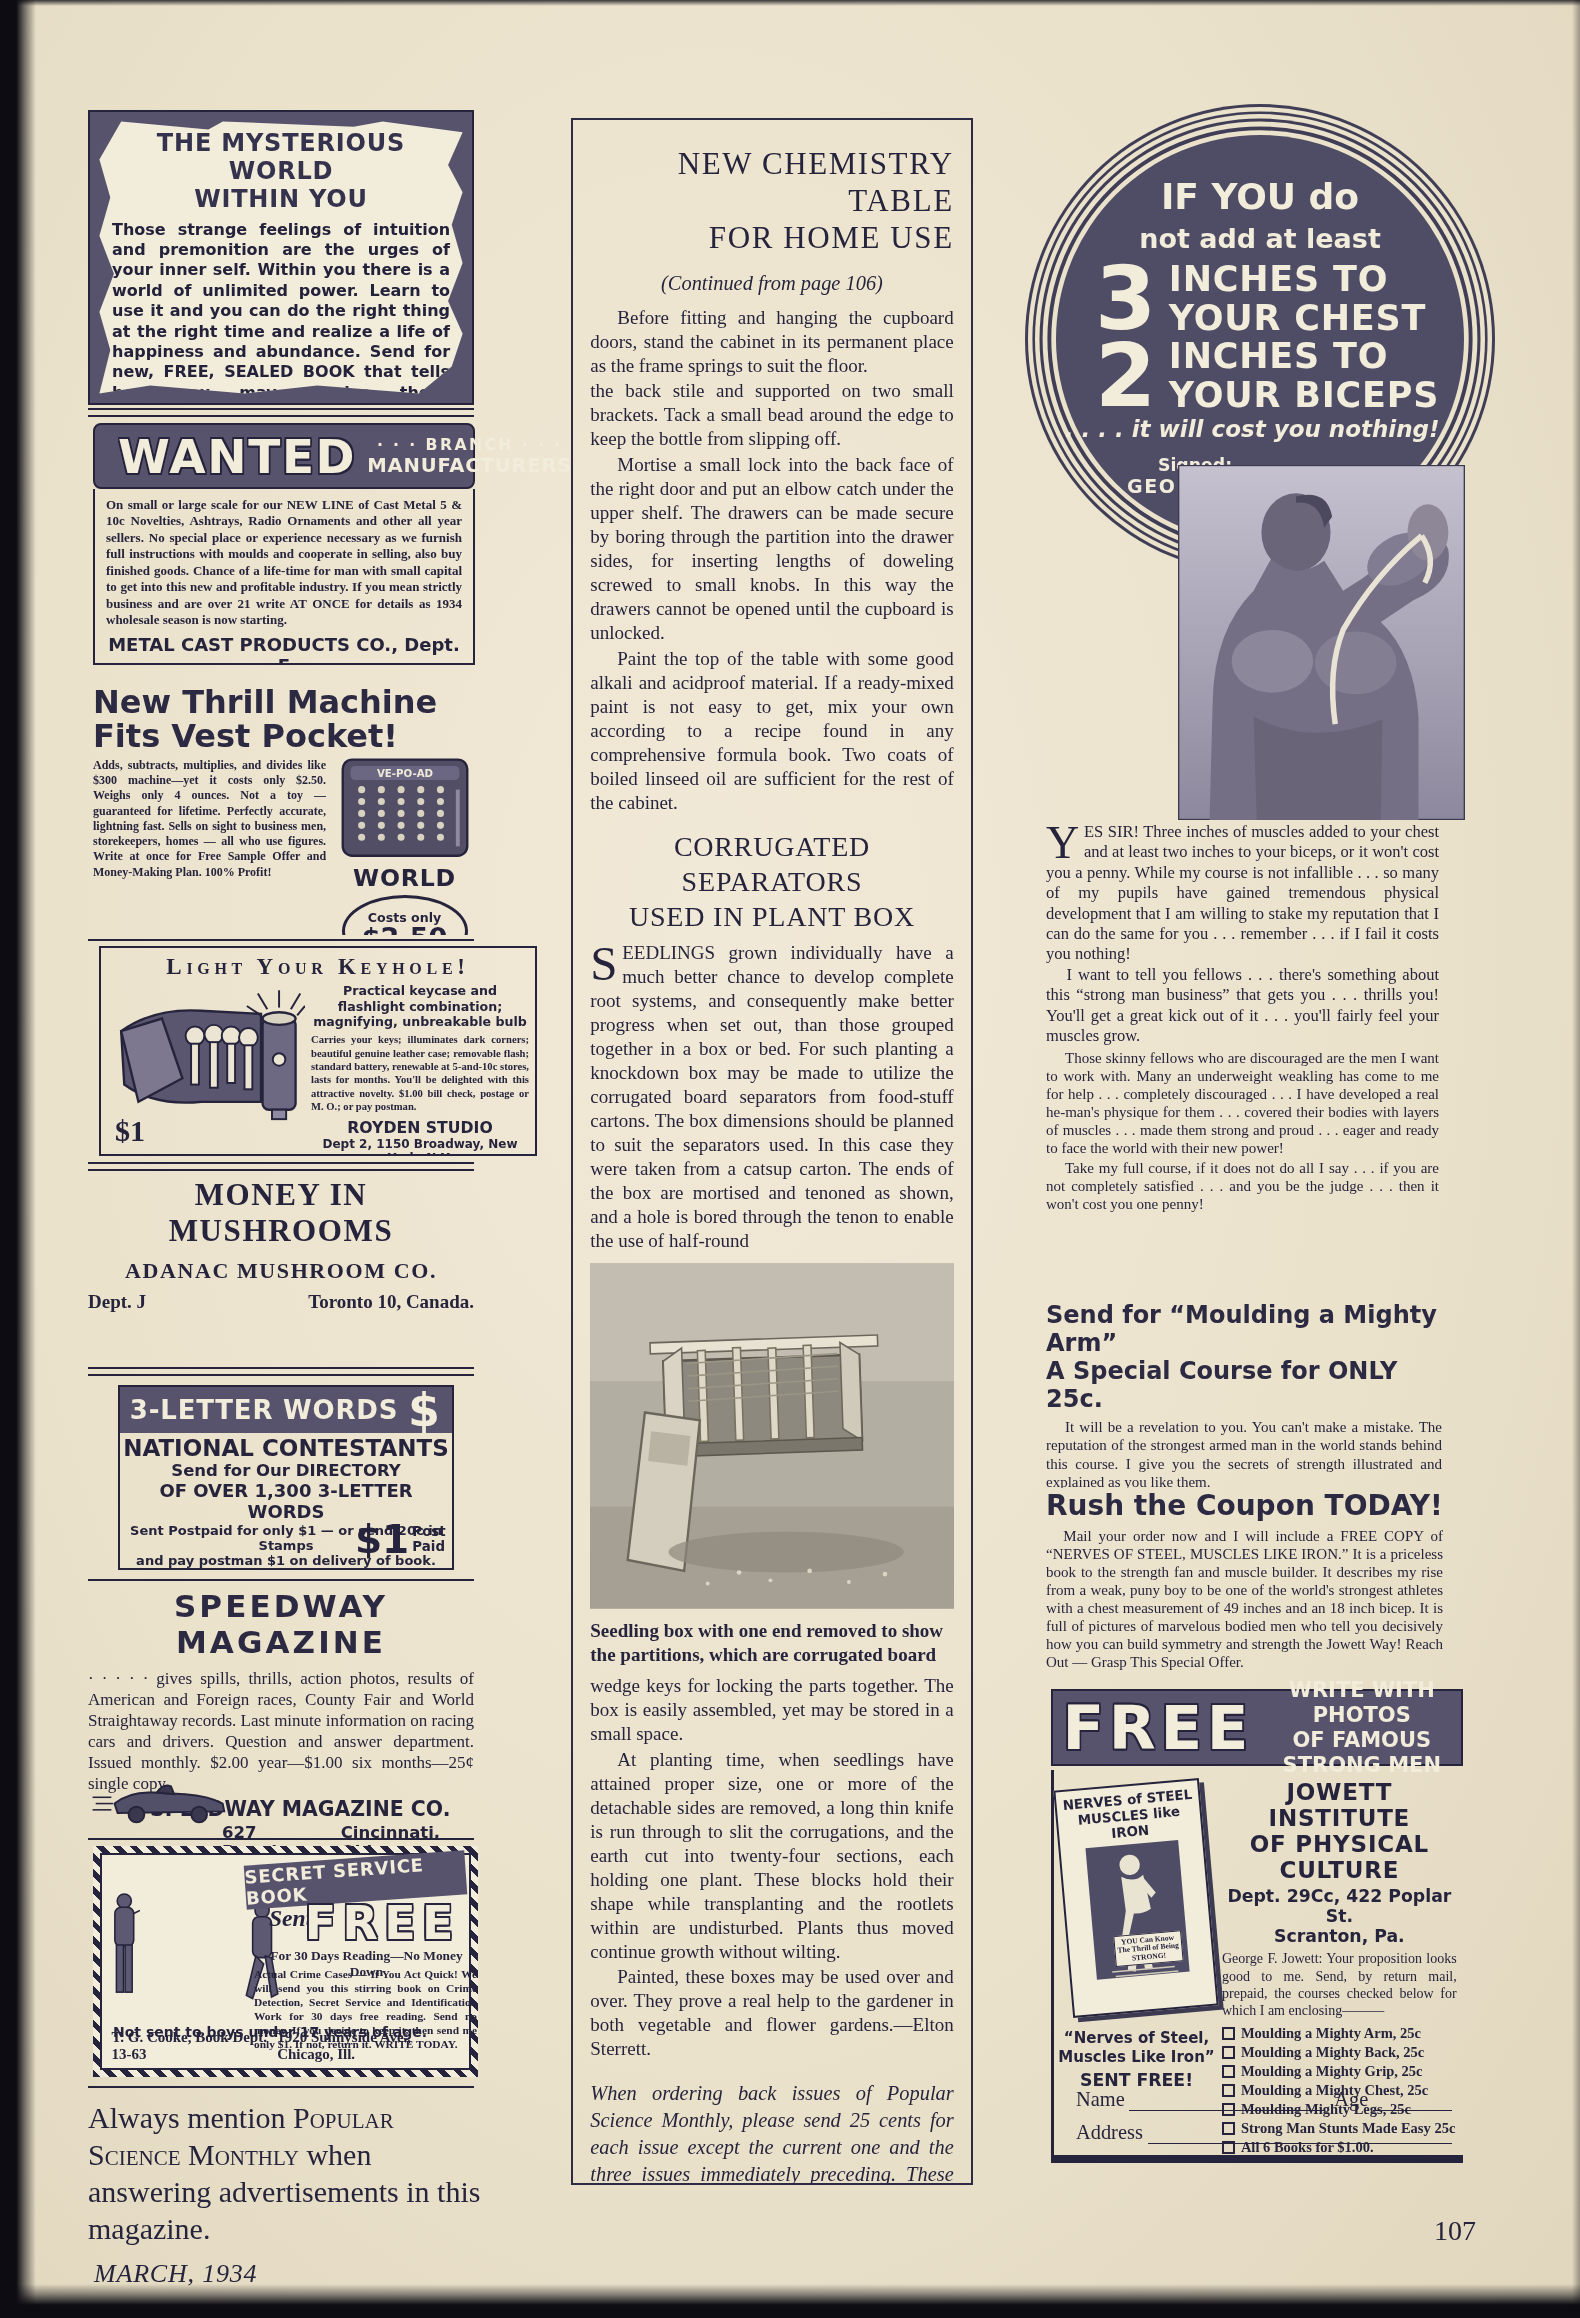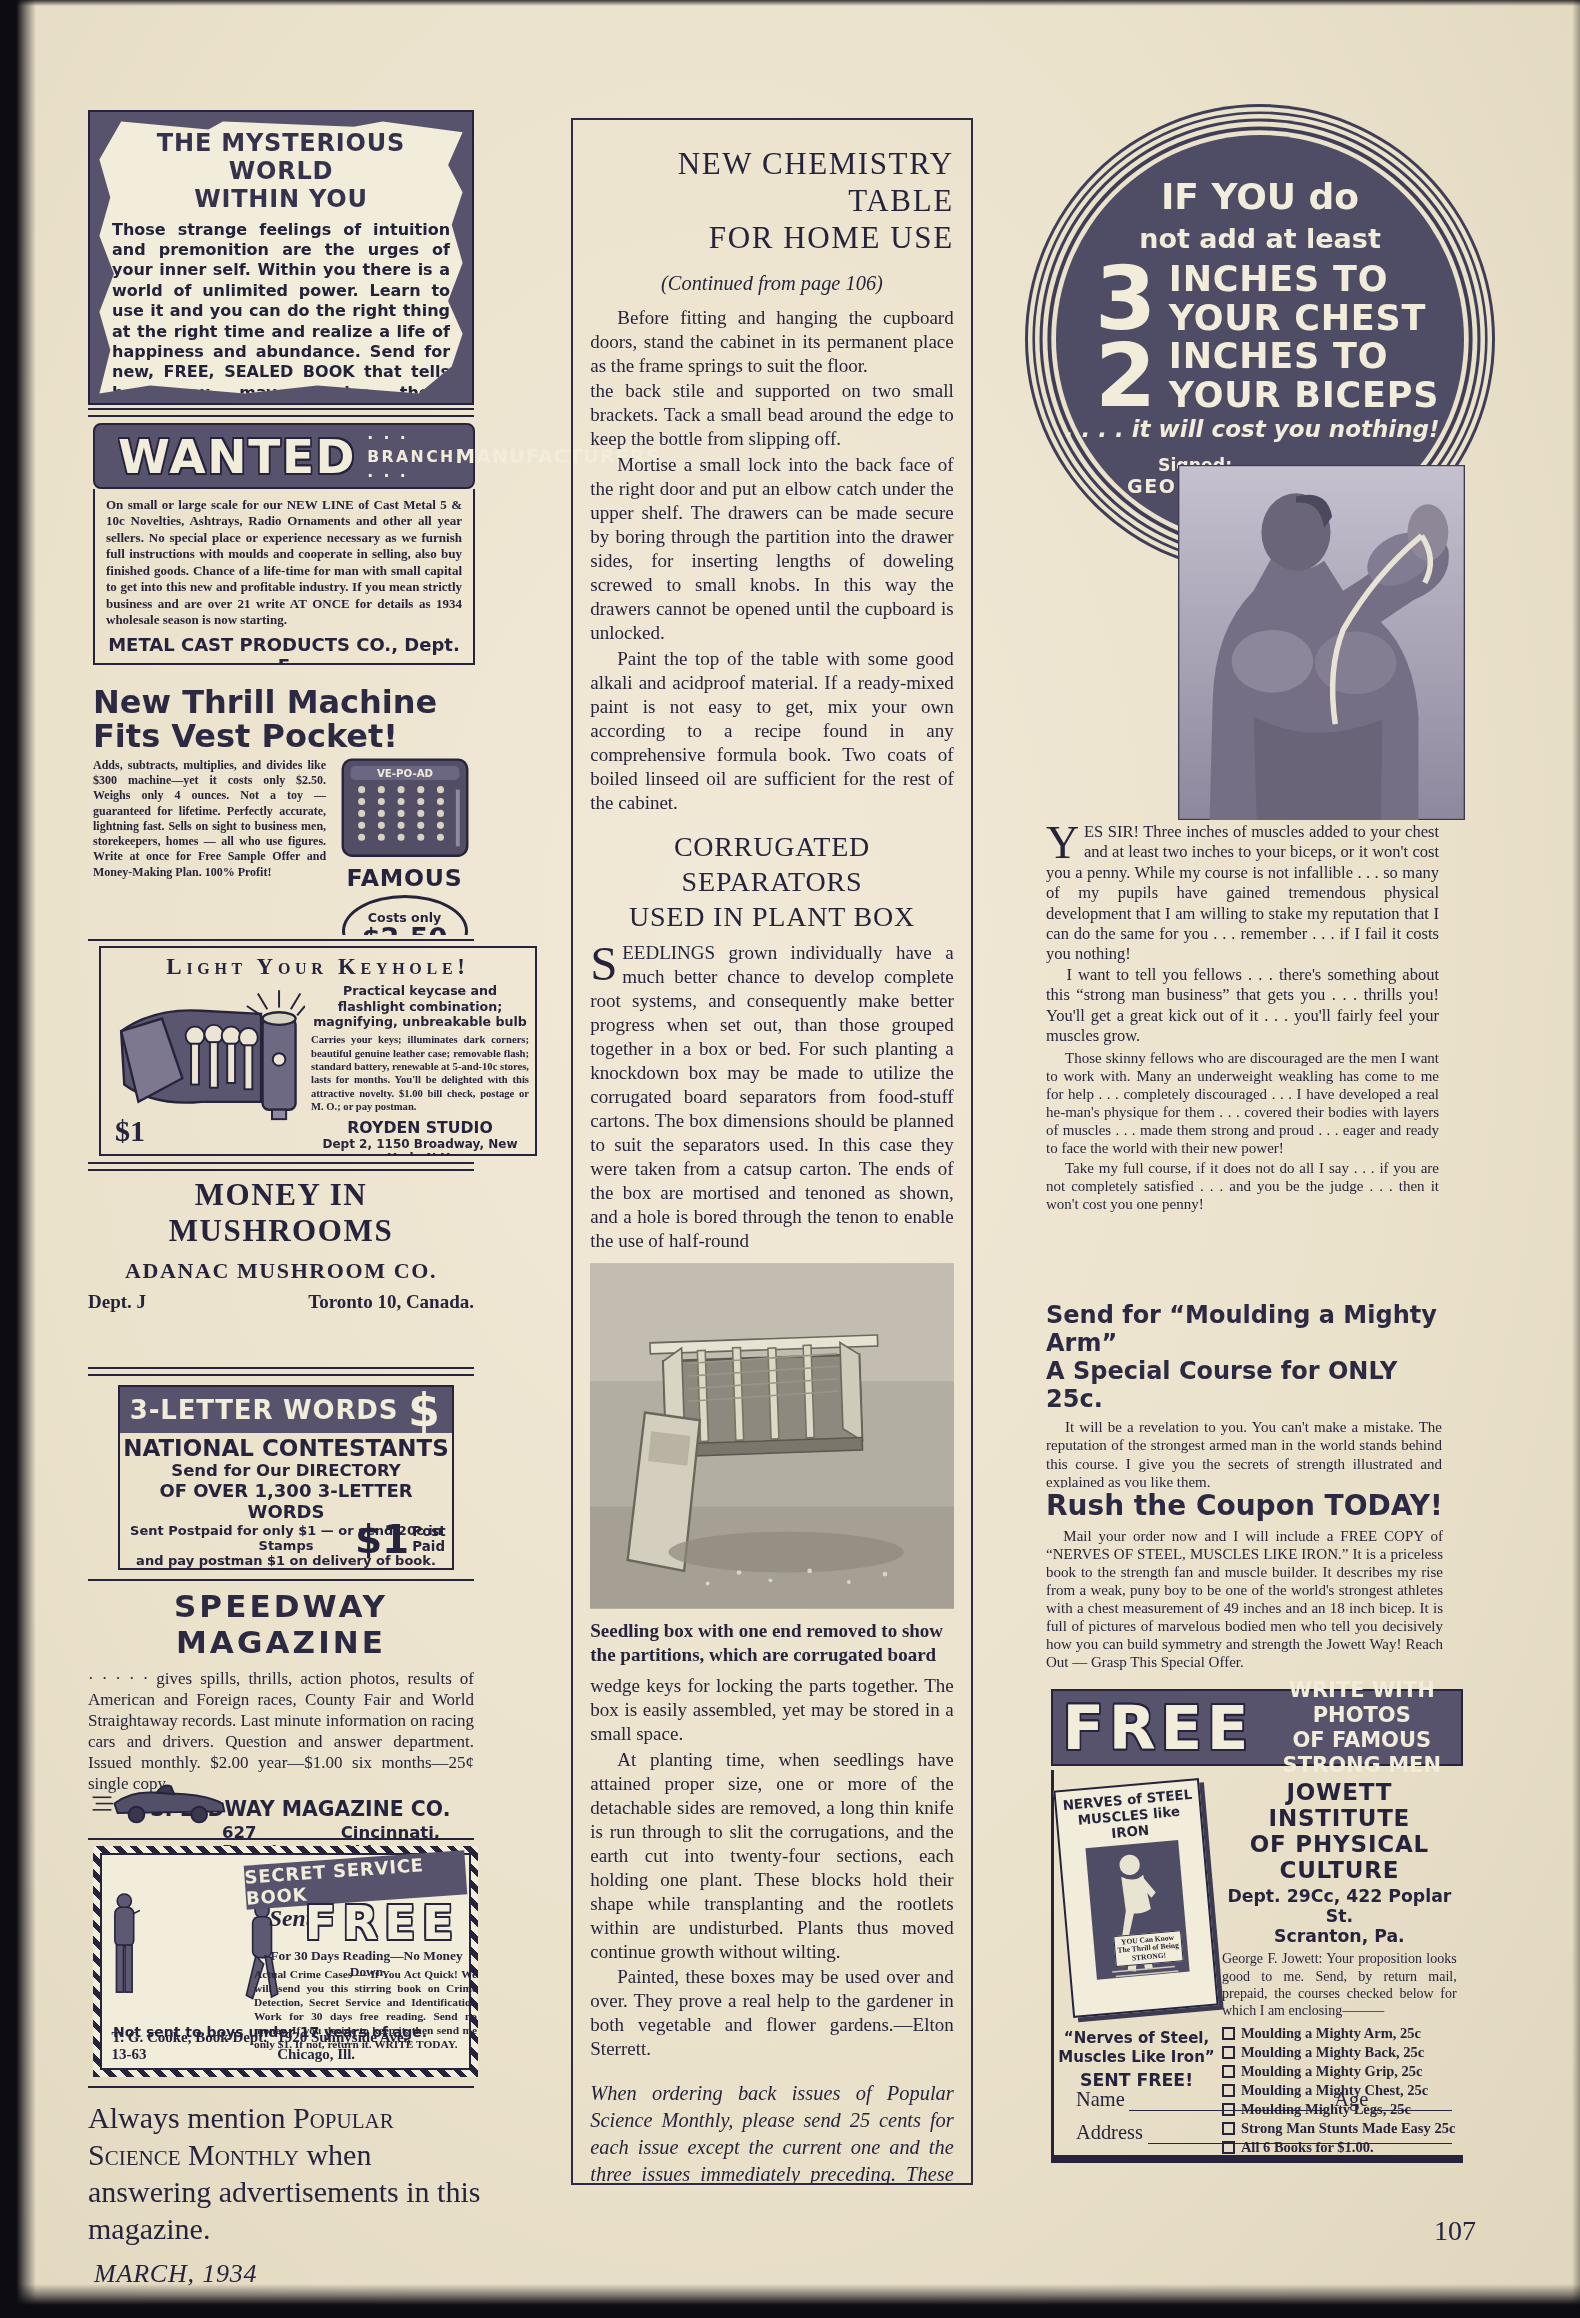--- a/index.html
+++ b/index.html
@@ -33,21 +33,21 @@
   .rosi-inner{width:100%;height:100%;background:var(--paper2);padding:7.9px 12.6px;
      clip-path:polygon(6% 0,30% 3%,34% 0,70% 2%,78% 0,100% 4%,96% 16%,100% 26%,97% 38%,100% 52%,96% 66%,100% 78%,97% 90%,88% 100%,60% 97%,40% 100%,14% 97%,0 100%,3% 84%,0 70%,4% 56%,0 42%,3% 28%,0 14%);}
   .rosi-title{font-family:"DejaVu Sans",sans-serif;font-weight:800;font-size:24px;line-height:28px;color:#34324c;text-align:center;letter-spacing:0.8px;}
   .rosi-body{font-family:"DejaVu Sans",sans-serif;font-weight:600;font-size:16px;line-height:20.4px;margin-top:6.3px;text-align:justify;color:#24223a;}
   .rosi-org{font-family:"DejaVu Sans",sans-serif;font-weight:800;font-size:21px;text-align:center;margin-top:4.7px;}
   .rosi-city{font-family:"DejaVu Sans",sans-serif;font-weight:600;font-size:15.7px;text-align:center;}
 
   .wanted{left:93px;top:423px;width:382px;height:242px;}
   .wanted-banner{height:66px;background:var(--adbg);border:2.4px solid var(--ink);border-radius:7.9px;display:flex;align-items:center;padding:0 23px;gap:11px;}
   .wanted-word{font-family:"DejaVu Sans",sans-serif;font-weight:900;font-size:47px;color:var(--paper2);letter-spacing:1.6px;}
-  .wanted-right{display:flex;align-items:center;flex:1;color:var(--paper2);font-family:"DejaVu Sans",sans-serif;}
+  .wanted-right{display:flex;flex-direction:column;align-items:center;flex:1;color:var(--paper2);font-family:"DejaVu Sans",sans-serif;}
   .wanted-branch{font-size:15.7px;font-weight:800;letter-spacing:2.4px;}
   .wanted-manu{font-size:19.6px;font-weight:800;letter-spacing:0.8px;}
   .wanted-body-box{border:2.4px solid var(--ink);border-top:none;height:176px;padding:7.9px 11px;overflow:hidden;}
   .wanted-body{font-size:13px;line-height:16.5px;font-weight:600;text-align:justify;}
   .wanted-co{font-weight:700;font-size:18px;text-align:center;margin-top:4.7px;font-family:"DejaVu Sans",sans-serif;}
 
   .adding{left:93px;top:685px;width:382px;height:250px;overflow:hidden;}
   .adding-title{font-family:"DejaVu Sans",sans-serif;font-weight:900;font-size:32px;line-height:34px;color:#2c2a42;}
   .adding-stack{float:right;width:141px;text-align:center;margin:4.7px 0 3.1px 7.9px;}
   .agents{font-family:"DejaVu Sans",sans-serif;font-weight:900;font-size:23.6px;letter-spacing:0.8px;margin-top:1.6px;}
@@ -229,21 +229,21 @@
         <rect x="6" y="2" width="158" height="122" rx="12" fill="#514e66" stroke="#26243c" stroke-width="3"></rect>
         <rect x="16" y="10" width="138" height="18" rx="6" fill="#6b6782"></rect>
         <text x="85" y="24" text-anchor="middle" font-size="13" font-weight="bold" fill="#efe9d8" font-family="DejaVu Sans">VE-PO-AD</text>
         <line x1="30" y1="40" x2="30" y2="112" stroke="#d8d2c0" stroke-width="9" stroke-dasharray="0.1 15" stroke-linecap="round"></line>
         <line x1="55" y1="40" x2="55" y2="112" stroke="#d8d2c0" stroke-width="9" stroke-dasharray="0.1 15" stroke-linecap="round"></line>
         <line x1="80" y1="40" x2="80" y2="112" stroke="#d8d2c0" stroke-width="9" stroke-dasharray="0.1 15" stroke-linecap="round"></line>
         <line x1="105" y1="40" x2="105" y2="112" stroke="#d8d2c0" stroke-width="9" stroke-dasharray="0.1 15" stroke-linecap="round"></line>
         <line x1="130" y1="40" x2="130" y2="112" stroke="#d8d2c0" stroke-width="9" stroke-dasharray="0.1 15" stroke-linecap="round"></line>
         <line x1="152" y1="40" x2="152" y2="112" stroke="#8f8aa2" stroke-width="5"></line>
       </svg>
-      <div class="agents">FAMOUS</div>
+      <div class="agents">WORLD</div>
       <div class="oval">
         <span class="oval-label">Costs only</span>
         <span class="oval-price">$2.50</span>
       </div>
     </div>
     <p class="adding-body">Adds, subtracts, multiplies, and divides like $300 machine—yet it costs only $2.50. Weighs only 4 ounces. Not a toy — guaranteed for lifetime. Perfectly accurate, lightning fast. Sells on sight to business men, storekeepers, homes — all who use figures. Write at once for Free Sample Offer and Money-Making Plan. 100% Profit!</p>
 
   </div>
   <div class="rule" style="left:88px;top:939px;width:386px;"></div>
 

